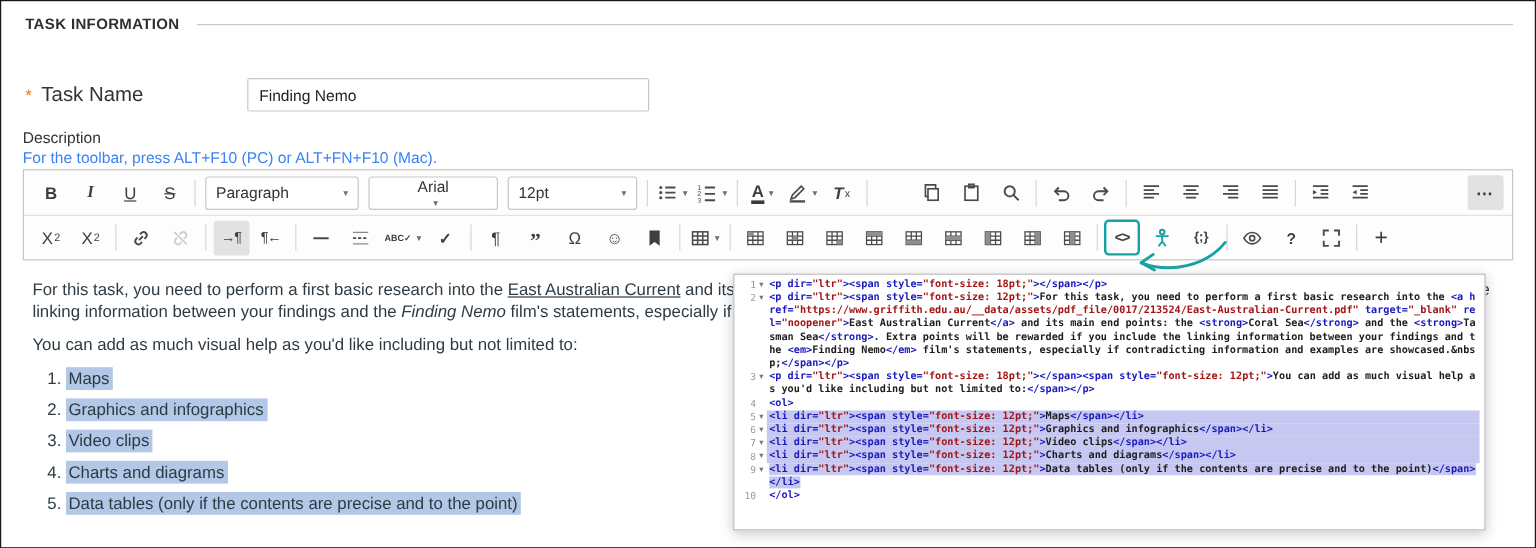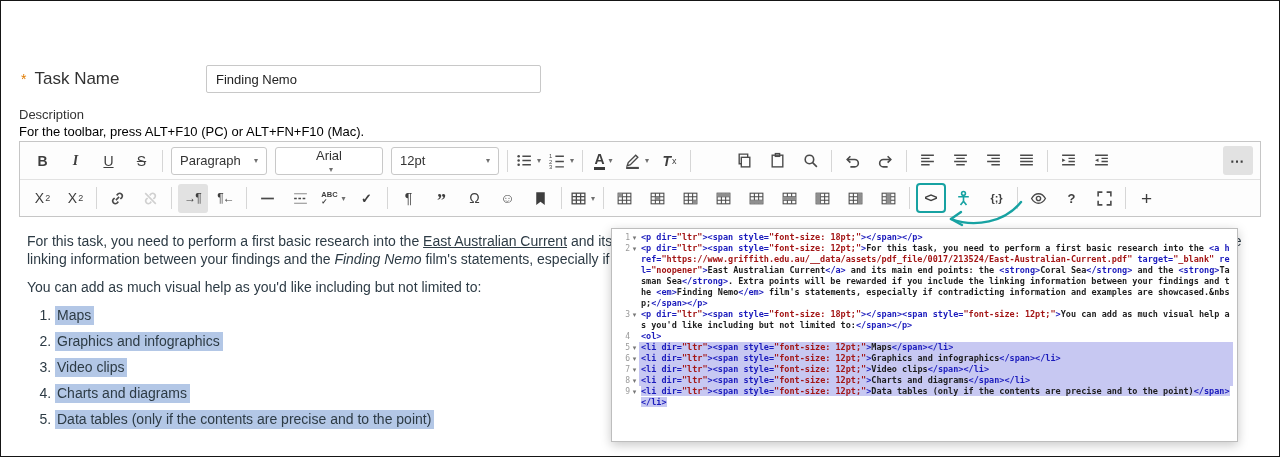--- a/index.html
+++ b/index.html
@@ -11,21 +11,21 @@
   .title-row { position:absolute; left:20px; right:18px; top:12px; display:flex; align-items:center; }
   .sec-title { font-size:12.5px; font-weight:bold; color:#2f2f2f; letter-spacing:.3px; }
   .title-rule { flex:1; border-top:1px solid #c9c9c9; margin-left:14px; height:0; }
 
   
   .task-row { position:absolute; left:20px; top:68px; display:flex; align-items:center; }
   .req { color:#e07b00; font-size:14px; margin-right:8px; }
   .tn-label { font-size:17px; color:#333; }
   .tn-input { position:absolute; left:205px; top:64px; width:335px; height:28px; border:1px solid #c8c8c8; border-radius:2px; padding:0 9px; font-size:13px; color:#222; font-family:"Liberation Sans",sans-serif; }
   .desc-label { position:absolute; left:18px; top:106px; font-size:13px; color:#333; }
-  .hint { position:absolute; left:18px; top:123px; font-size:13px; color:#000000; }
+  .hint { position:absolute; left:18px; top:123px; font-size:13px; color:#3b82f6; }
 
   
   .editor { position:absolute; left:18px; right:18px; top:140px; bottom:4px; }
   .toolbar { border:1px solid #c6c6c6; background:#fdfdfd; }
   .tb-row { display:flex; align-items:center; padding:3px 6px; height:37px; }
   .tb-row + .tb-row { border-top:1px solid #e2e2e2; }
   .tb-sep { width:1px; height:22px; background:#d6d6d6; margin:0 4px; flex:0 0 auto; }
   .tb-btn { display:inline-flex; align-items:center; justify-content:center; min-width:30px; height:29px; margin:0 1.5px; border:none; background:transparent; color:#3e3e3e; border-radius:3px; padding:0 2px; font-family:"Liberation Sans",sans-serif; flex:0 0 auto; }
   .tb-btn.active { background:#e2e2e2; }
   .tb-btn.push { margin-left:auto; }
@@ -44,21 +44,21 @@
   .gsample .tb-glyph { font-size:11px; font-weight:bold; }
   .ghelp .tb-glyph { font-size:13px; font-weight:bold; }
   .gplus .tb-glyph { font-size:19px; font-weight:400; }
   .gmore .tb-glyph { font-size:14px; font-weight:bold; letter-spacing:1px; }
   .gcheck .tb-glyph { font-size:13px; font-weight:bold; }
   .tb-sup { font-size:9px; margin-left:1px; }
   .tb-sub { font-size:9px; margin-left:1px; }
   .tb-caret { font-size:8px; color:#6f6f6f; margin-left:4px; }
   .tb-ic { display:inline-flex; width:17px; height:17px; }
   .tb-ic svg { width:17px; height:17px; }
-  .tb-stack { display:inline-flex; flex-direction:column; align-items:flex-start; line-height:7px; }
+  .tb-stack { display:inline-flex; flex-direction:row; align-items:flex-start; line-height:7px; }
   .tb-stack-line { font-size:7.5px; font-weight:bold; }
   .tb-select { display:inline-flex; align-items:center; justify-content:space-between; height:28px; border:1px solid #c8c8c8; border-radius:3px; background:#fff; padding:0 8px; margin:0 4px; font-size:13px; color:#333; flex:0 0 auto; }
 
   
   .content { position:absolute; left:0; right:0; top:75px; bottom:0; padding:16px 8px 0 8px; overflow:hidden; }
   .content p { font-size:14px; line-height:18px; color:#2d3b45; margin:0 0 10px 0; }
   .seg-link { color:#2d3b45; text-decoration:underline; }
   .seg-bold { font-weight:bold; }
   .seg-em { font-style:italic; }
   .content ol { margin:2px 0 0 0; padding-left:28px; color:#2d3b45; }
@@ -83,20 +83,24 @@
   .tok-txt { color:#1d1d1d; }
 
   
   .annot-arrow { position:absolute; left:938px; top:197px; width:88px; height:34px; z-index:60; }
 </style>
 </head>
 <body>
 
 <div class="page">
 
+  <div class="title-row">
+    <span class="sec-title">TASK INFORMATION</span>
+    <span class="title-rule"></span>
+  </div>
 
   <div class="task-row">
     <span class="req">*</span>
     <span class="tn-label">Task Name</span>
   </div>
   <input class="tn-input" value="Finding Nemo" style="">
 
   <div class="desc-label">Description</div>
   <div class="hint">For the toolbar, press ALT+F10 (PC) or ALT+FN+F10 (Mac).</div>
 
@@ -109,21 +113,21 @@
           <button class="tb-btn gi">
             <span class="tb-glyph">I</span>
           </button>
           <button class="tb-btn gu">
             <span class="tb-glyph">U</span>
           </button>
           <button class="tb-btn gs">
             <span class="tb-glyph">S</span>
           </button>
           <span class="tb-sep"></span>
-          <div class="tb-select" style="width: 96px;">
+          <div class="tb-select" style="width: 128px;">
             <span class="tb-select-label">Paragraph</span>
             <span class="tb-caret">▾</span>
           </div>
           <div class="tb-select" style="width: 108px; flex-direction: column;">
             <span class="tb-select-label">Arial</span>
             <span class="tb-caret">▾</span>
           </div>
           <div class="tb-select" style="width: 108px;">
             <span class="tb-select-label">12pt</span>
             <span class="tb-caret">▾</span>
@@ -553,16 +557,23 @@
           </span>
           <span class="ctext"><span class="tok-tag">&lt;li dir=</span><span class="tok-attr">"ltr"</span><span class="tok-tag">&gt;</span><span class="tok-tag">&lt;span style=</span><span class="tok-attr">"font-size: 12pt;"</span><span class="tok-tag">&gt;</span><span class="tok-txt">Charts and diagrams</span><span class="tok-tag">&lt;/span&gt;</span><span class="tok-tag">&lt;/li&gt;</span></span>
         </div>
         <div class="code-line">
           <span class="gut">
             <span class="lnum">9</span>
             <span class="fold">▾</span>
           </span>
           <span class="ctext"><span class="seltext"><span class="tok-tag">&lt;li dir=</span><span class="tok-attr">"ltr"</span><span class="tok-tag">&gt;</span><span class="tok-tag">&lt;span style=</span><span class="tok-attr">"font-size: 12pt;"</span><span class="tok-tag">&gt;</span><span class="tok-txt">Data tables (only if the contents are precise and to the point)</span><span class="tok-tag">&lt;/span&gt;</span><span class="tok-tag">&lt;/li&gt;</span></span></span>
         </div>
+        <div class="code-line">
+          <span class="gut">
+            <span class="lnum">10</span>
+            <span class="fold"></span>
+          </span>
+          <span class="ctext"><span class="tok-tag">&lt;/ol&gt;</span></span>
+        </div>
       </div>
   </div>
 
 </div>
 
 </body></html>

